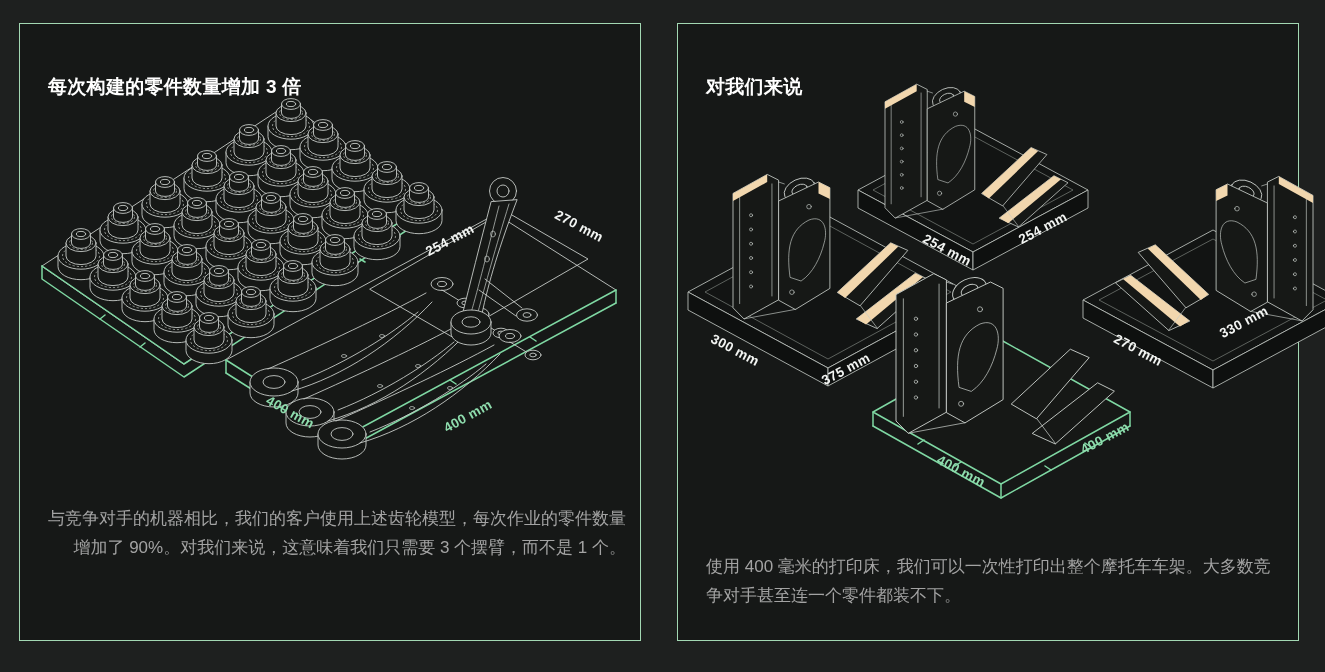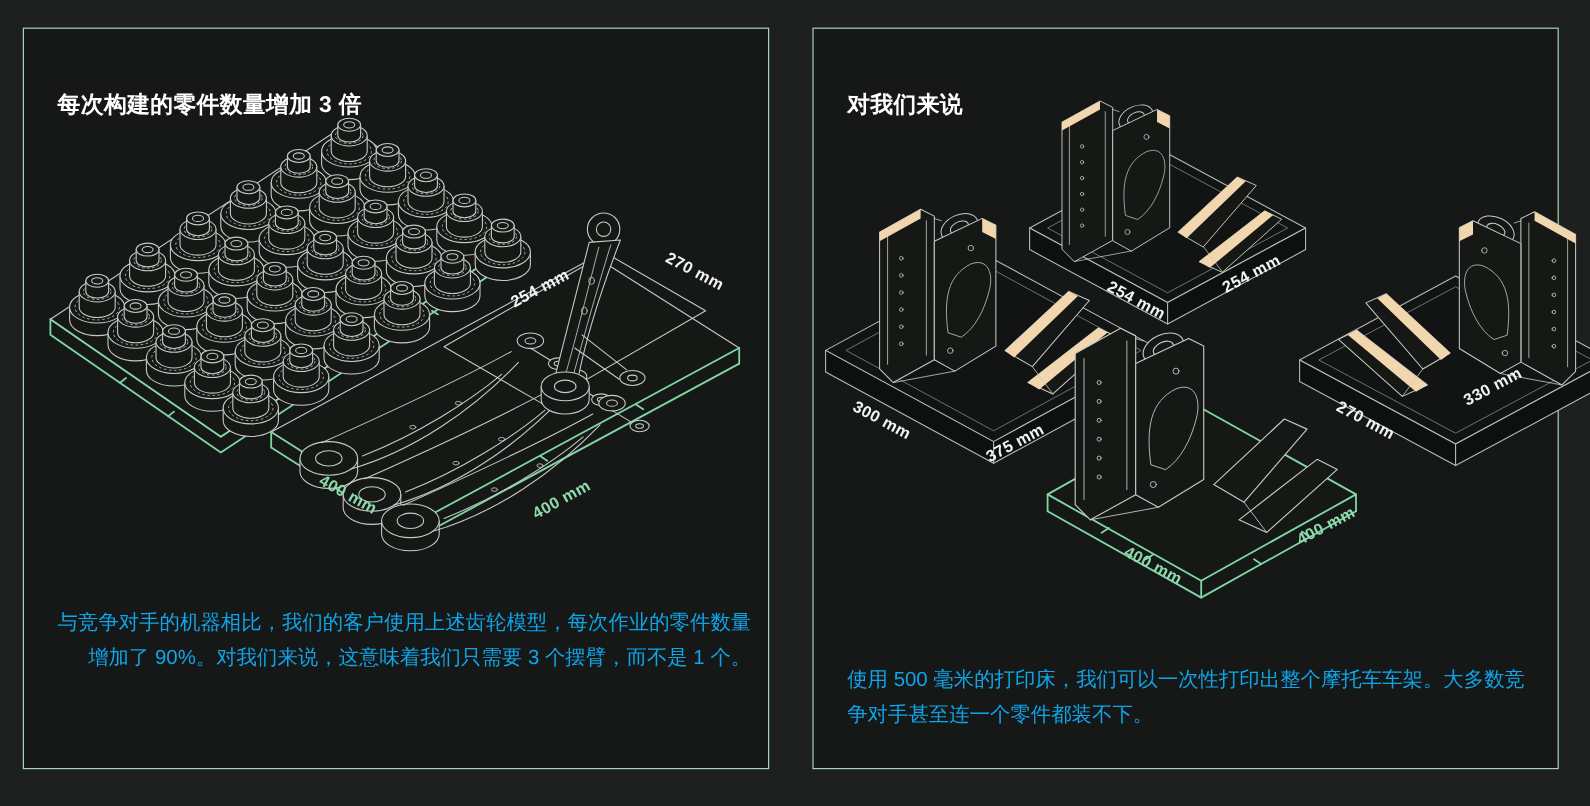--- a/index.html
+++ b/index.html
@@ -14,21 +14,21 @@
     border:1px solid #a3d8b3;background:#161817;
   }
   #panel-left{left:19px;text-align:right;}
   #panel-right{left:677px;}
   .panel-title{
     position:absolute;left:28px;top:34px;
     font-size:19px;font-weight:700;color:#ffffff;letter-spacing:.3px;
   }
   .panel-body{
     position:absolute;left:28px;width:578px;
-    font-size:17px;line-height:28.5px;color:#0ea5e9;
+    font-size:17px;line-height:28.5px;color:#a3a3a3;
   }
   #panel-left .panel-body{top:464px;}
   #panel-right .panel-body{top:512px;}
   svg.illu{position:absolute;overflow:visible;}
   #illu-left{left:10px;top:70px;}
   #illu-right{left:15px;top:58px;}
 
   .wire{stroke:#c6cbc7;stroke-width:.9;fill:none;stroke-linejoin:round;stroke-linecap:round;}
   .wire2{stroke:#c6cbc7;stroke-width:.7;fill:none;stroke-linecap:round;}
   .solid{fill:#161816;}
@@ -232,14 +232,14 @@
     <text class="dim" transform="translate(252,172) rotate(28)">254 mm</text>
     <text class="dim" transform="translate(352,150) rotate(-28)">254 mm</text>
     <text class="dim" transform="translate(40,272) rotate(28)">300 mm</text>
     <text class="dim" transform="translate(155,291) rotate(-28)">375 mm</text>
     <text class="dim" transform="translate(443,272) rotate(28)">270 mm</text>
     <text class="dim" transform="translate(553,244) rotate(-28)">330 mm</text>
     <text class="dim dimg" transform="translate(266,393) rotate(28)">400 mm</text>
     <text class="dim dimg" transform="translate(414,360) rotate(-28)">400 mm</text>
   </svg>
 
-  <p class="panel-body">使用 500 毫米的打印床，我们可以一次性打印出整个摩托车车架。大多数竞争对手甚至连一个零件都装不下。</p>
+  <p class="panel-body">使用 400 毫米的打印床，我们可以一次性打印出整个摩托车车架。大多数竞争对手甚至连一个零件都装不下。</p>
 </section>
 
 </body></html>

